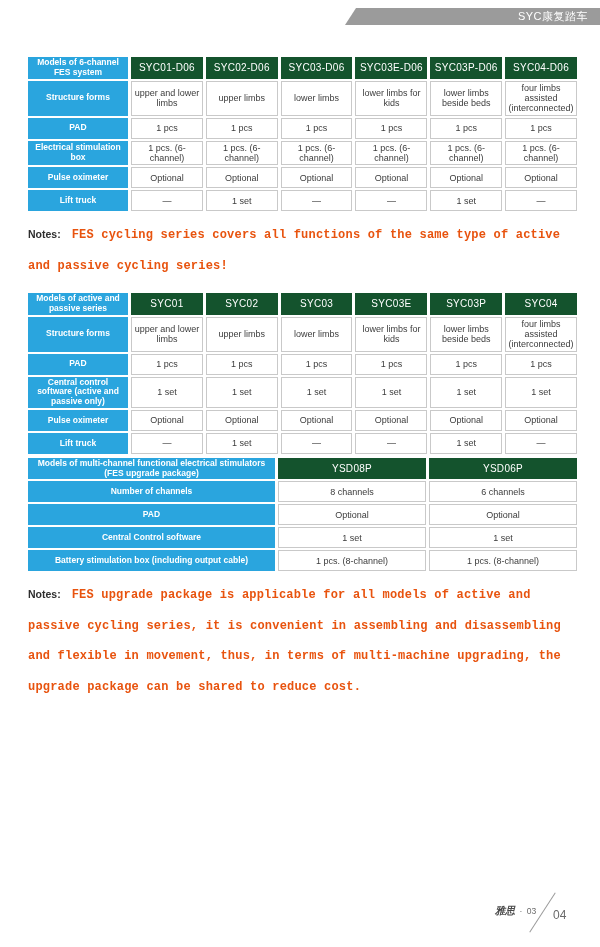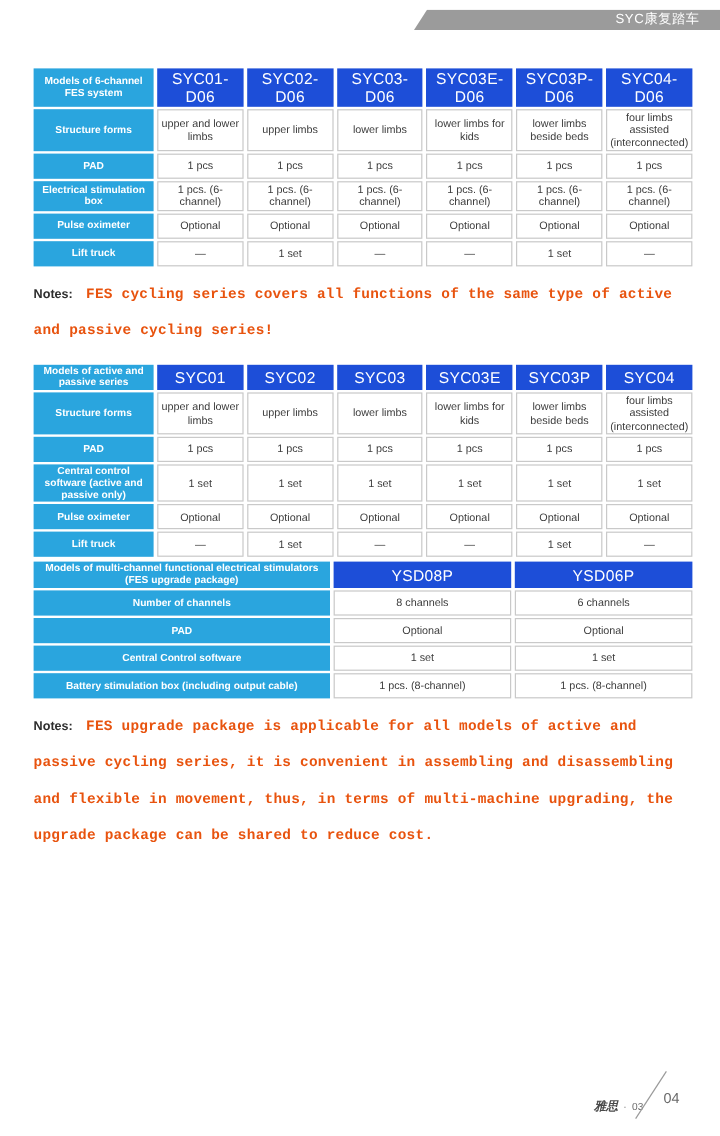--- a/index.html
+++ b/index.html
@@ -12,21 +12,21 @@
     overflow:hidden;
   }
   
   .banner {
     position:absolute; top:8px; right:0;
     width:255px; height:17px;
     background:#9b9b9b;
     clip-path:polygon(11px 0, 100% 0, 100% 100%, 0 100%);
     color:#ffffff;
     font-size:11px; line-height:17px;
-    text-align:right; padding-right:17px;
+    text-align:right; padding-right:12px;
     letter-spacing:0.5px;
   }
   .content { padding:55px 17px 0 28px; }
 
   
   table.spec-table {
     width:555px;
     border-collapse:separate;
     border-spacing:3px 2px;
     table-layout:fixed;
@@ -41,23 +41,23 @@
   table.spec-table thead th.corner,
   table.spec-table tbody th {
     background:#2aa5de;
     color:#ffffff;
     font-size:8.5px;
     font-weight:700;
     line-height:1.15;
     border:none;
   }
   table.spec-table thead th.model {
-    background:#1d4ed8;
+    background:#14532d;
     color:#ffffff;
-    font-size:13px;
+    font-size:10px;
     font-weight:400;
     letter-spacing:0.3px;
     border:none;
   }
   table.spec-table td {
     border:1px solid #c9c9c9;
     background:#ffffff;
     color:#3c3c3c;
     font-size:9px;
     line-height:1.15;
@@ -80,21 +80,21 @@
     color:#e8530e;
     letter-spacing:0.2px;
   }
   
   .footer {
     position:absolute; top:888px; left:495px;
     width:100px; height:55px;
     color:#555555;
   }
   .footer .brand-line {
-    position:absolute; left:0; top:24px;
+    position:absolute; left:0; top:12px;
     white-space:nowrap;
   }
   .footer .brand {
     font-family:"DejaVu Serif", serif;
     font-style:italic;
     font-weight:700;
     font-size:10px;
     color:#4a4a4a;
   }
   .footer .sep, .footer .page-num {

